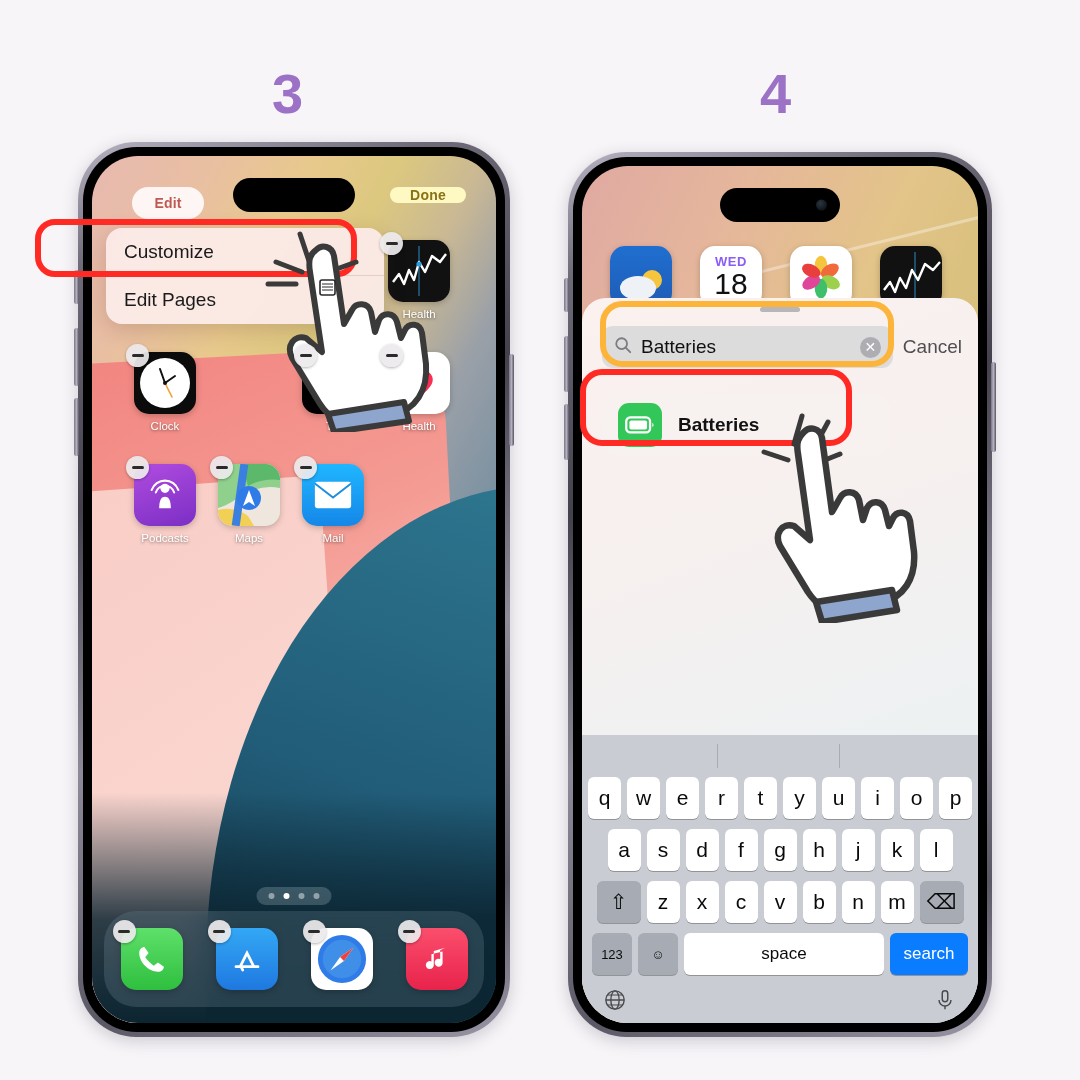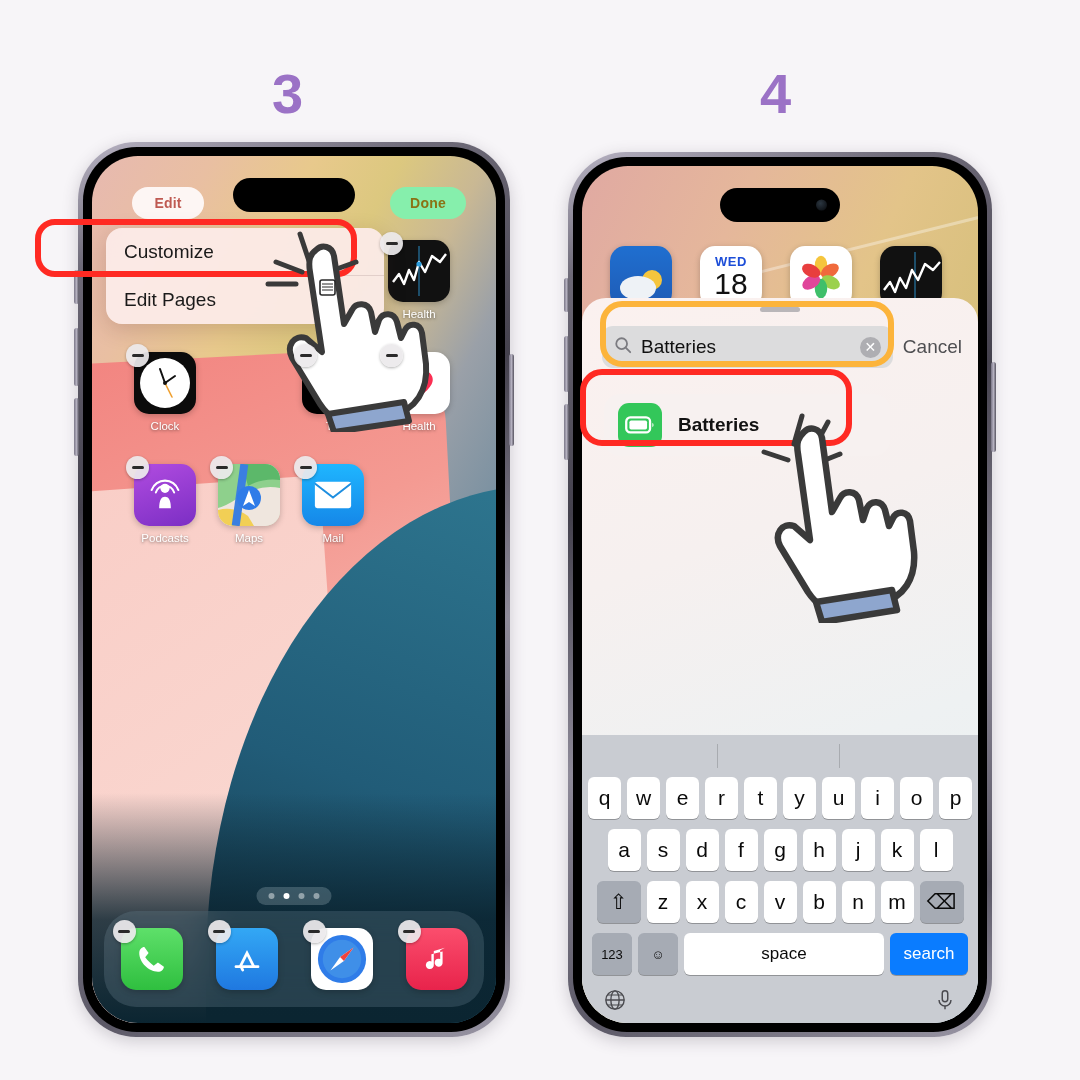--- a/index.html
+++ b/index.html
@@ -82,22 +82,22 @@
     background: radial-gradient(circle at 40% 35%, #2b3640 0%, #11151a 70%); }
 
   
   .pill-btn {
     position: absolute; border-radius: 20px;
     display: flex; align-items: center; justify-content: center;
     font-size: 14px; font-weight: 700; letter-spacing: .2px;
   }
   #editBtn { left: 40px; top: 31px; width: 72px; height: 32px;
     background: #fdf6f4; color: #bf5a52; }
-  #doneBtn { right: 30px; top: 31px; width: 76px; height: 32px;
-    background: #86efac; color: #8a7215; }
+  #doneBtn { right: 30px; top: 31px; width: 76px; height: 16px;
+    background: #fef9c3; color: #8a7215; }
 
   
   .ctx-menu {
     position: absolute; left: 14px; top: 72px; width: 278px;
     background: rgba(252,236,234,.93);
     border-radius: 16px; overflow: hidden;
     backdrop-filter: blur(14px);
     box-shadow: 0 6px 22px rgba(70,30,30,.18);
   }
   .ctx-row {
@@ -470,21 +470,21 @@
         <div class="app" style="left:28px;top:80px;">
           <div class="ic ic-weather">
             <svg viewBox="0 0 62 62" width="62" height="62">
               <circle cx="42" cy="34" r="10" fill="#f5c53d"></circle>
               <ellipse cx="28" cy="42" rx="18" ry="12" fill="#eef2f6"></ellipse>
             </svg>
           </div>
         </div>
         <div class="app" style="left:118px;top:80px;">
           <div class="ic ic-cal">
-            <div style="text-align:center;padding-top:8px;font-size:13px;font-weight:700;color:#1d4ed8;letter-spacing:.5px;">WED</div>
+            <div style="text-align:center;padding-top:8px;font-size:13px;font-weight:700;color:#8b5cf6;letter-spacing:.5px;">WED</div>
             <div style="text-align:center;font-size:30px;font-weight:400;color:#111;line-height:1.0;">18</div>
           </div>
         </div>
         <div class="app" style="left:208px;top:80px;">
           <div class="ic ic-photos">
             <svg viewBox="0 0 54 54" width="48" height="48">
               <g>
                 <ellipse cx="27" cy="14" rx="7" ry="11" fill="#f5c53d"></ellipse>
                 <ellipse cx="37" cy="20" rx="7" ry="11" fill="#f06a3c" transform="rotate(58 37 20)"></ellipse>
                 <ellipse cx="38" cy="33" rx="7" ry="11" fill="#9bd14c" transform="rotate(116 38 33)"></ellipse>

